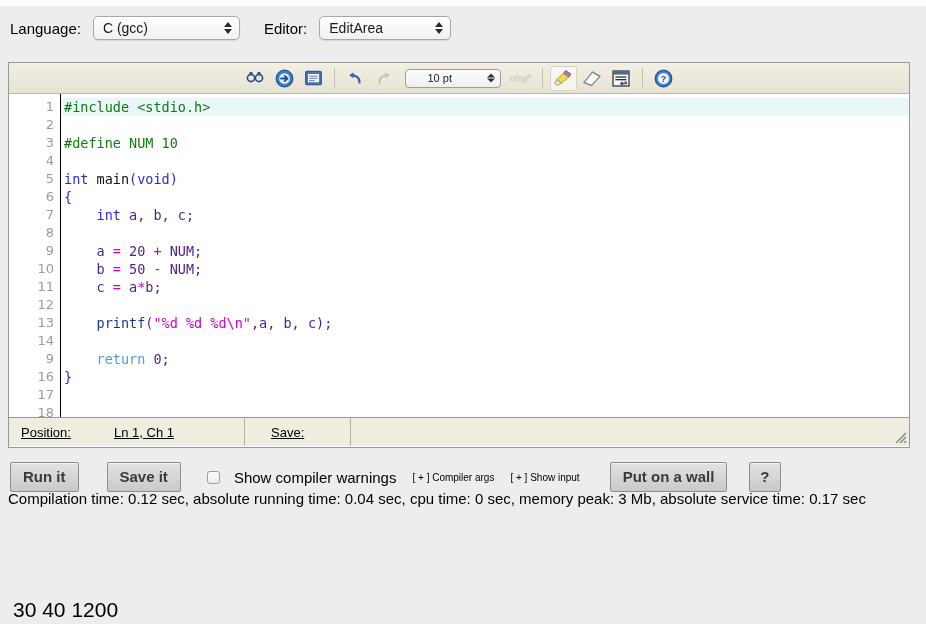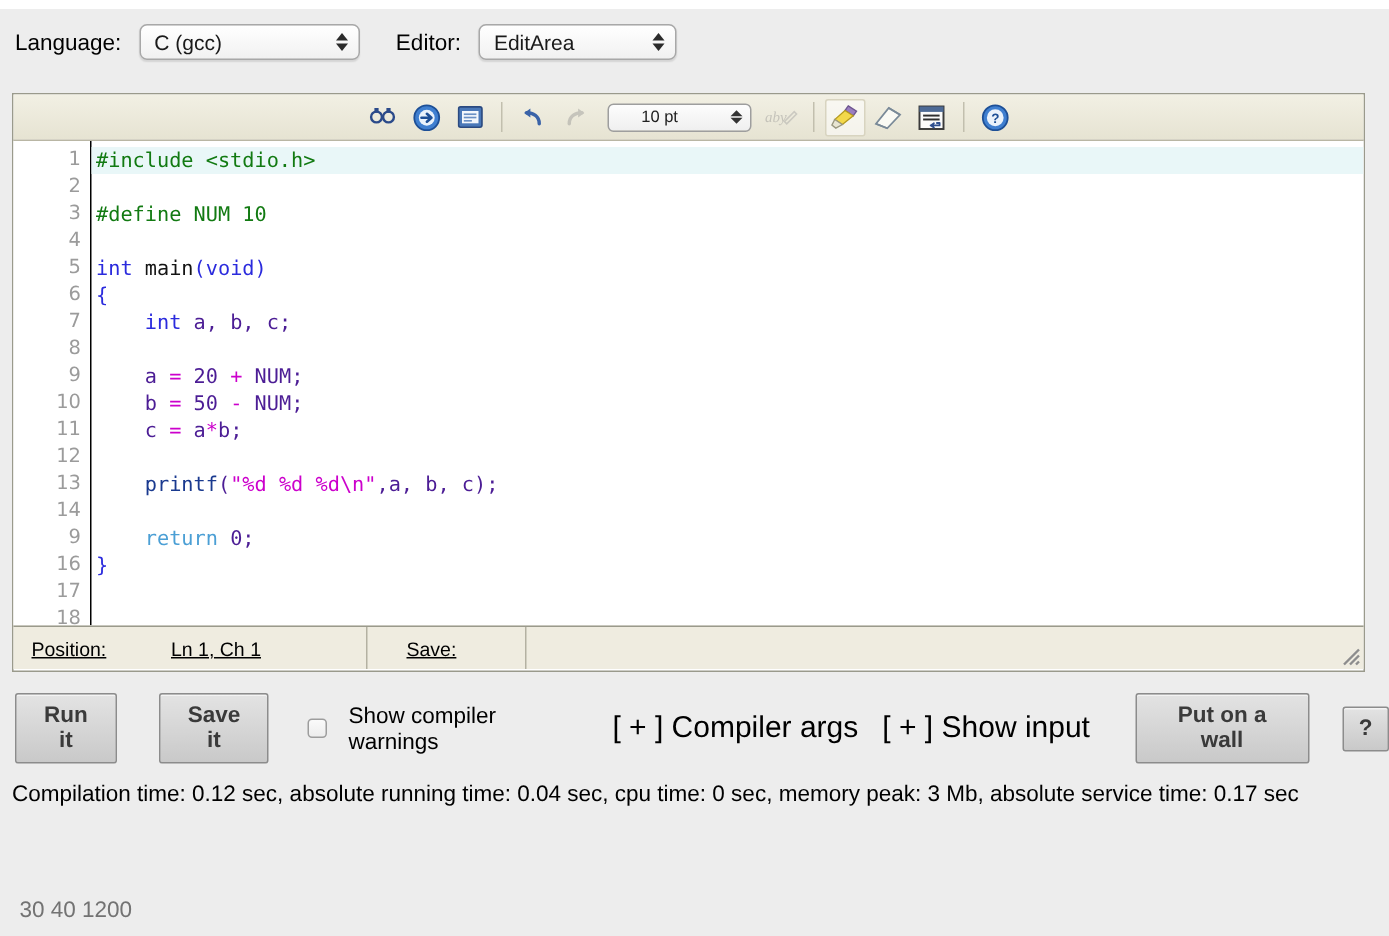--- a/index.html
+++ b/index.html
@@ -171,33 +171,33 @@
   .btn.run { margin-right: 28px; }
   .chk {
     width:13px;height:13px;
     border:1px solid #9d9d9d;
     border-radius:3px;
     background:linear-gradient(#fafafa,#ededed);
     margin: 0 14px 0 26px;
     display:inline-block;
   }
   .cw-label { font-size:15px; }
-  .plus-link { font-size:20px; margin-left: 16px; white-space:nowrap; }
+  .plus-link { font-size:10px; margin-left: 16px; white-space:nowrap; }
   .wall-btn { margin-left: 30px; }
   .q-btn { margin-left: 22px; padding: 5px 10px 6px; }
 
   
   .compile-info {
-    position:absolute; left:8px; top:519px;
+    position:absolute; left:8px; top:488px;
     width: 906px;
     font-size:15px; line-height:21px; color:#000;
   }
   .output {
     position:absolute; left:13px; top:598px;
-    font-size:15px; color:#737373;
+    font-size:21px; color:#000000;
   }
 </style>
 </head>
 <body>
 
 <div class="top-strip"></div>
 
 <div class="selector-row">
   <span class="sel-label">Language:</span>
   <div class="select-box w1">

